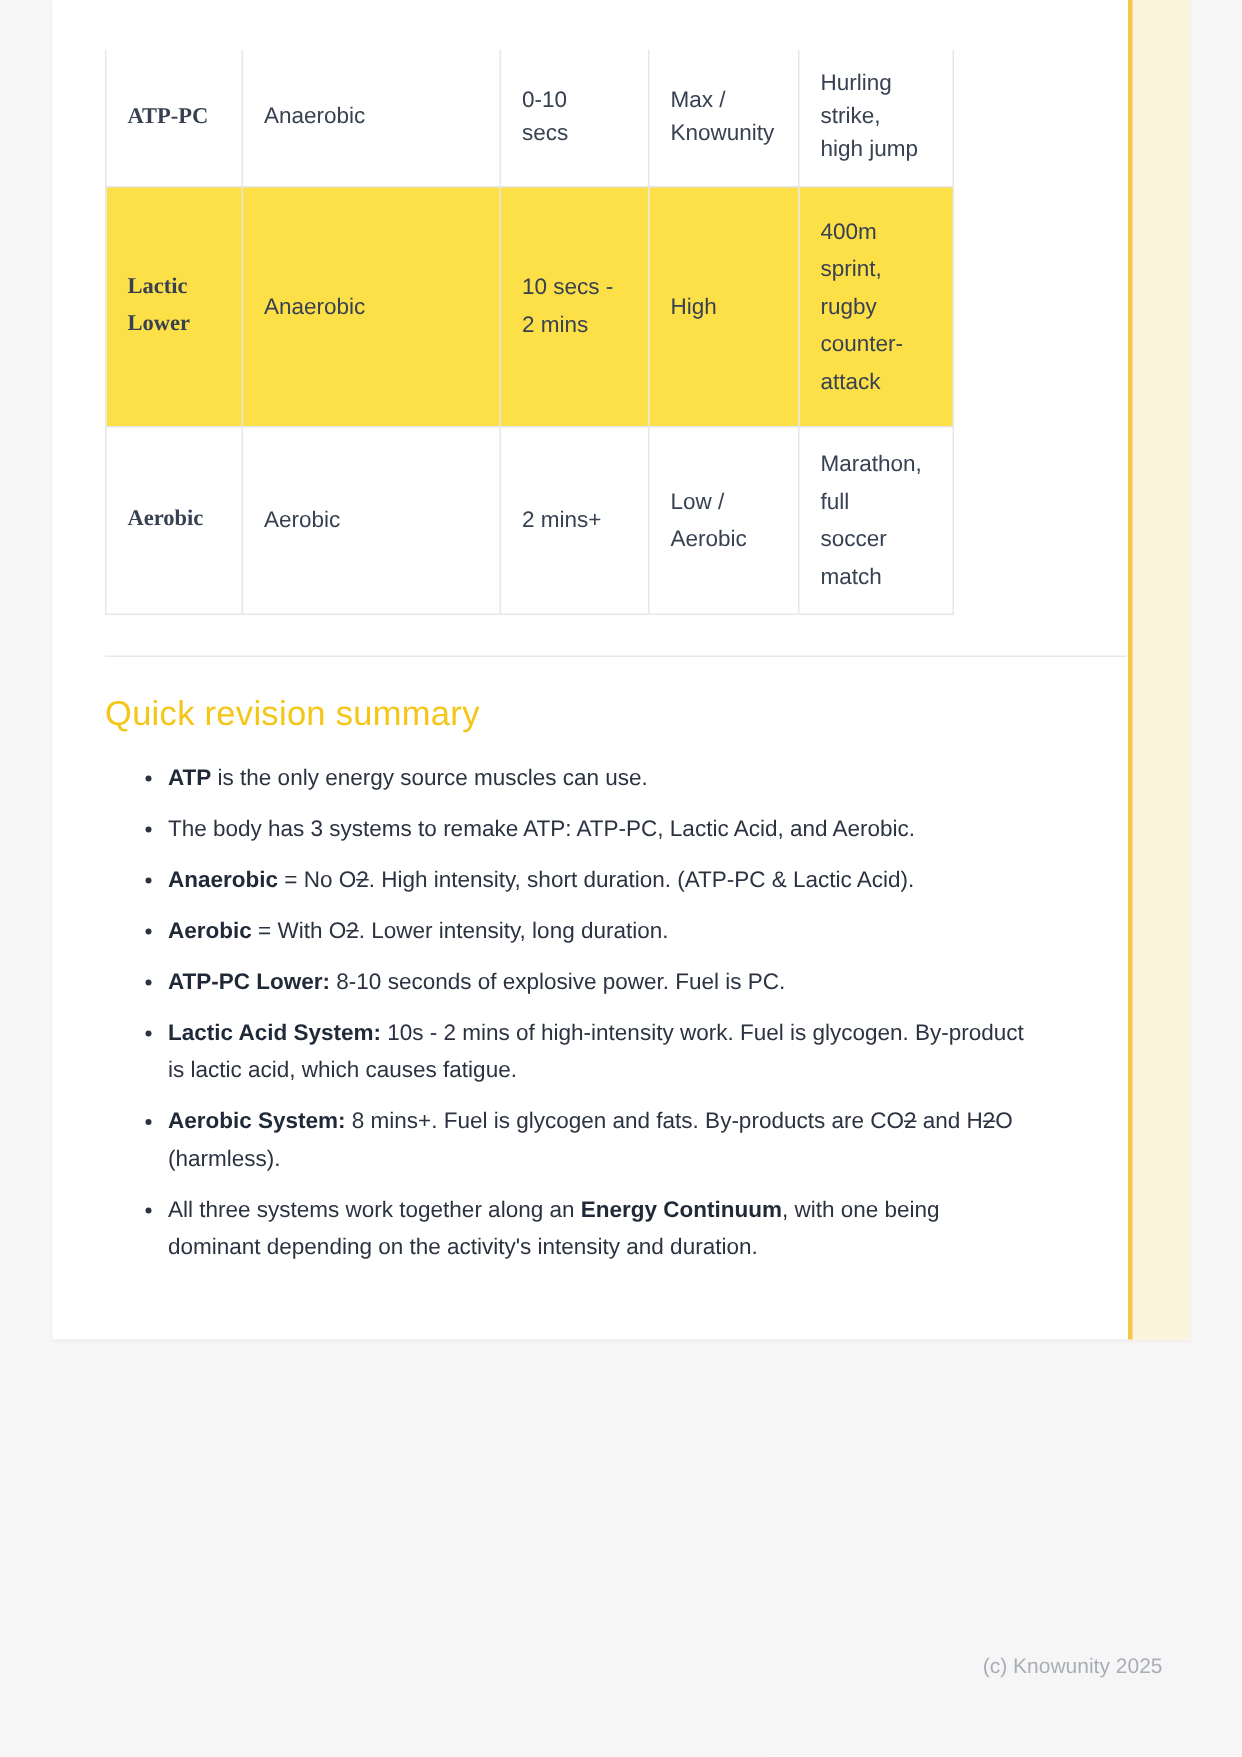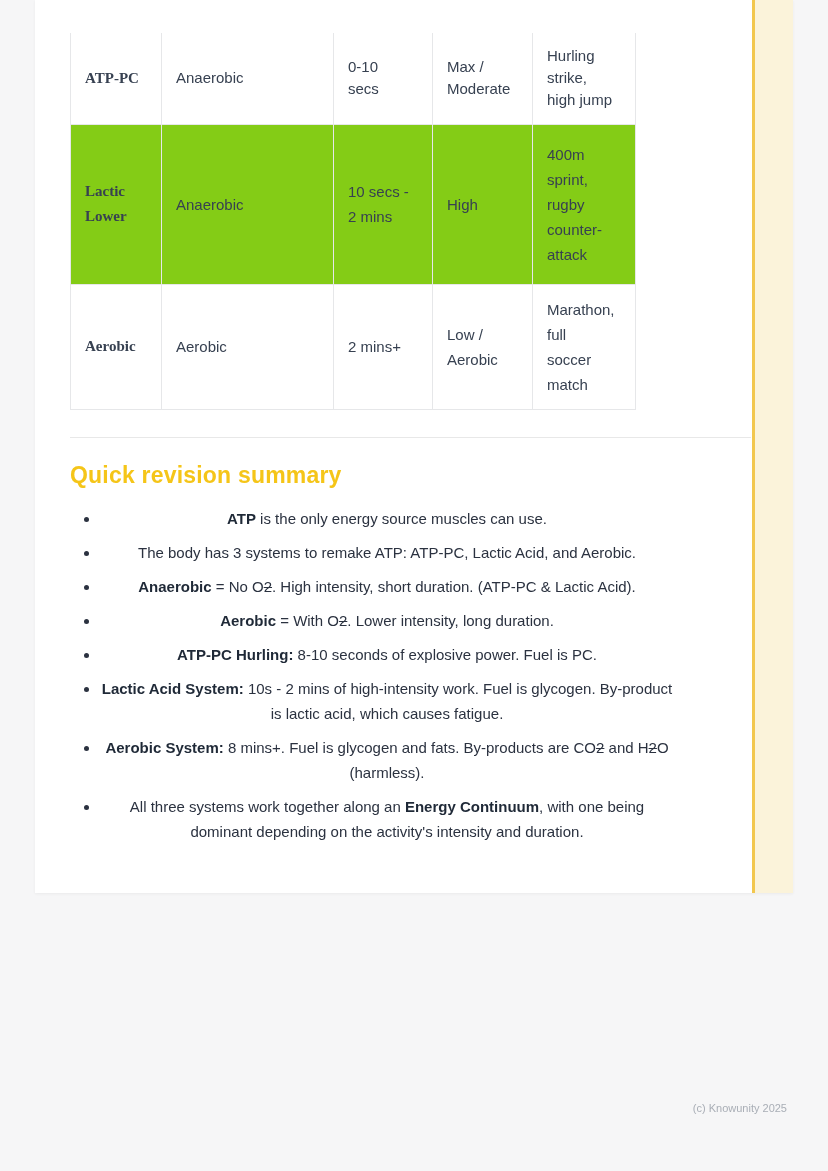--- a/index.html
+++ b/index.html
@@ -42,49 +42,48 @@
     font-size:15px;
     line-height:25px;
     color:#374151;
     vertical-align:middle;
     white-space:pre-line;
     word-wrap:break-word;
   }
   table.energy-table tr:first-child td{border-top:none;line-height:22px;}
   table.energy-table tr:nth-child(1){height:91px;}
   table.energy-table tr:nth-child(2){height:160px;}
-  table.energy-table tr:nth-child(2) td{background:#84cc16;}
+  table.energy-table tr:nth-child(2) td{background:#fde047;}
   table.energy-table tr:nth-child(3){height:125px;}
   td.cell-system{font-weight:700;color:#1F2937;font-family:Liberation Serif, serif;}
   .divider{
     height:1px;width:681px;background:#E8E8E8;border:none;
     margin:27px 0 0 0;
   }
   .heading{
     margin:24px 0 17px 0;
-    font-size:23px;font-weight:700;
+    font-size:23px;font-weight:400;
     color:var(--accent-yellow);
     letter-spacing:0.2px;
   }
   ul.summary-list{
     list-style:disc;
-    margin:4px;padding:0 0 0 26px;
+    margin:16px;padding:0 0 0 26px;
     width:600px;
-    text-align:center;
   }
   ul.summary-list li{
     font-size:15px;line-height:25px;
     margin-bottom:9px;
     color:var(--text-dark);
   }
   .bold{font-weight:700;color:#1F2937;}
   .struck{text-decoration:line-through;}
   .footer-credit{
-    position:absolute;top:1102px;right:41px;
-    font-size:11px;color:#A9AEB6;
+    position:absolute;top:1102px;right:53px;
+    font-size:14px;color:#A9AEB6;
   }
 </style>
 </head>
 <body>
 
 <div class="page-card">
   <div class="accent-strip"></div>
   <div class="content">
 
     <table class="energy-table">
@@ -95,21 +94,21 @@
         <col style="width:100px">
         <col style="width:103px">
       </colgroup>
       <tbody>
           <tr>
             <td class="cell-system">ATP-PC</td>
             <td>Anaerobic</td>
             <td>0-10
 secs</td>
             <td>Max /
-Moderate</td>
+Knowunity</td>
             <td>Hurling
 strike,
 high jump</td>
           </tr>
           <tr>
             <td class="cell-system">Lactic
 Lower</td>
             <td>Anaerobic</td>
             <td>10 secs -
 2 mins</td>
@@ -136,21 +135,21 @@
 
     <hr class="divider">
 
     <h2 class="heading">Quick revision summary</h2>
 
     <ul class="summary-list">
         <li><span class="bold">ATP</span><span> is the only energy source muscles can use.</span></li>
         <li><span>The body has 3 systems to remake ATP: ATP-PC, Lactic Acid, and Aerobic.</span></li>
         <li><span class="bold">Anaerobic</span><span> = No O</span><span class="struck">2</span><span>. High intensity, short duration. (ATP-PC &amp; Lactic Acid).</span></li>
         <li><span class="bold">Aerobic</span><span> = With O</span><span class="struck">2</span><span>. Lower intensity, long duration.</span></li>
-        <li><span class="bold">ATP-PC Hurling:</span><span> 8-10 seconds of explosive power. Fuel is PC.</span></li>
+        <li><span class="bold">ATP-PC Lower:</span><span> 8-10 seconds of explosive power. Fuel is PC.</span></li>
         <li><span class="bold">Lactic Acid System:</span><span> 10s - 2 mins of high-intensity work. Fuel is glycogen. By-product is lactic acid, which causes fatigue.</span></li>
         <li><span class="bold">Aerobic System:</span><span> 8 mins+. Fuel is glycogen and fats. By-products are CO</span><span class="struck">2</span><span> and H</span><span class="struck">2</span><span>O (harmless).</span></li>
         <li><span>All three systems work together along an </span><span class="bold">Energy Continuum</span><span>, with one being dominant depending on the activity's intensity and duration.</span></li>
       </ul>
 
   </div>
 </div>
 
 <div class="footer-credit">(c) Knowunity 2025</div>
 

